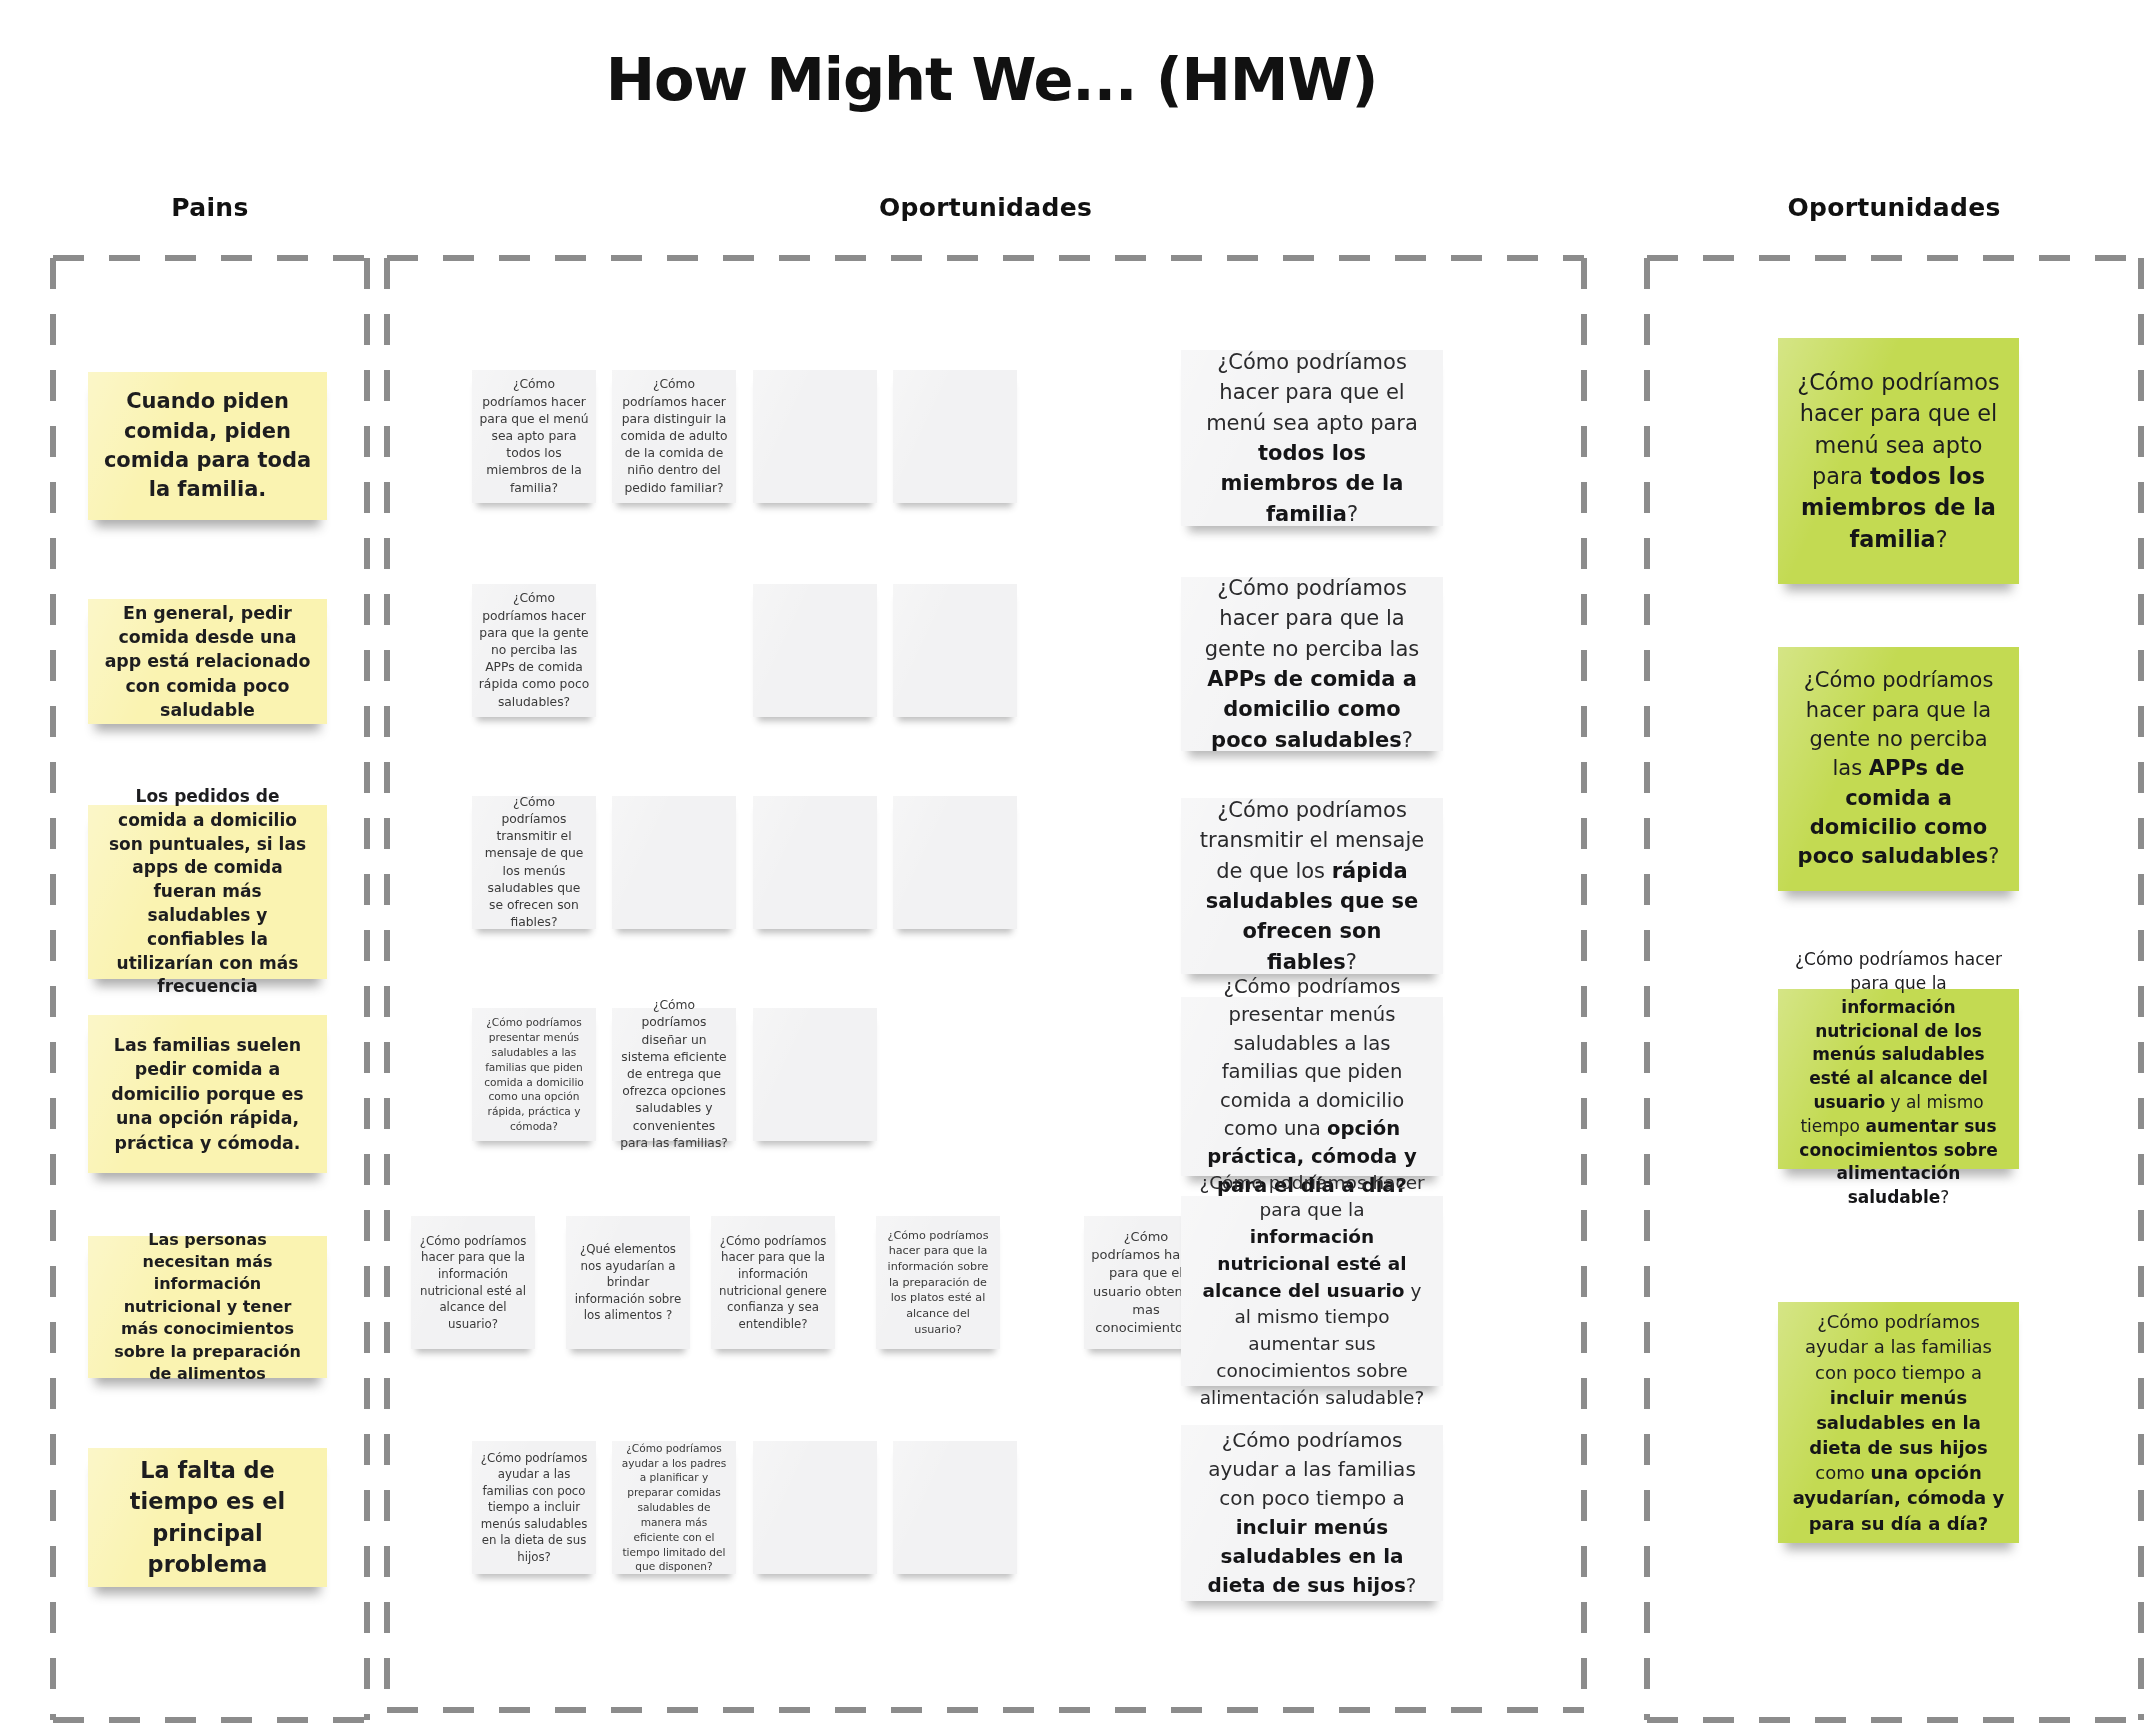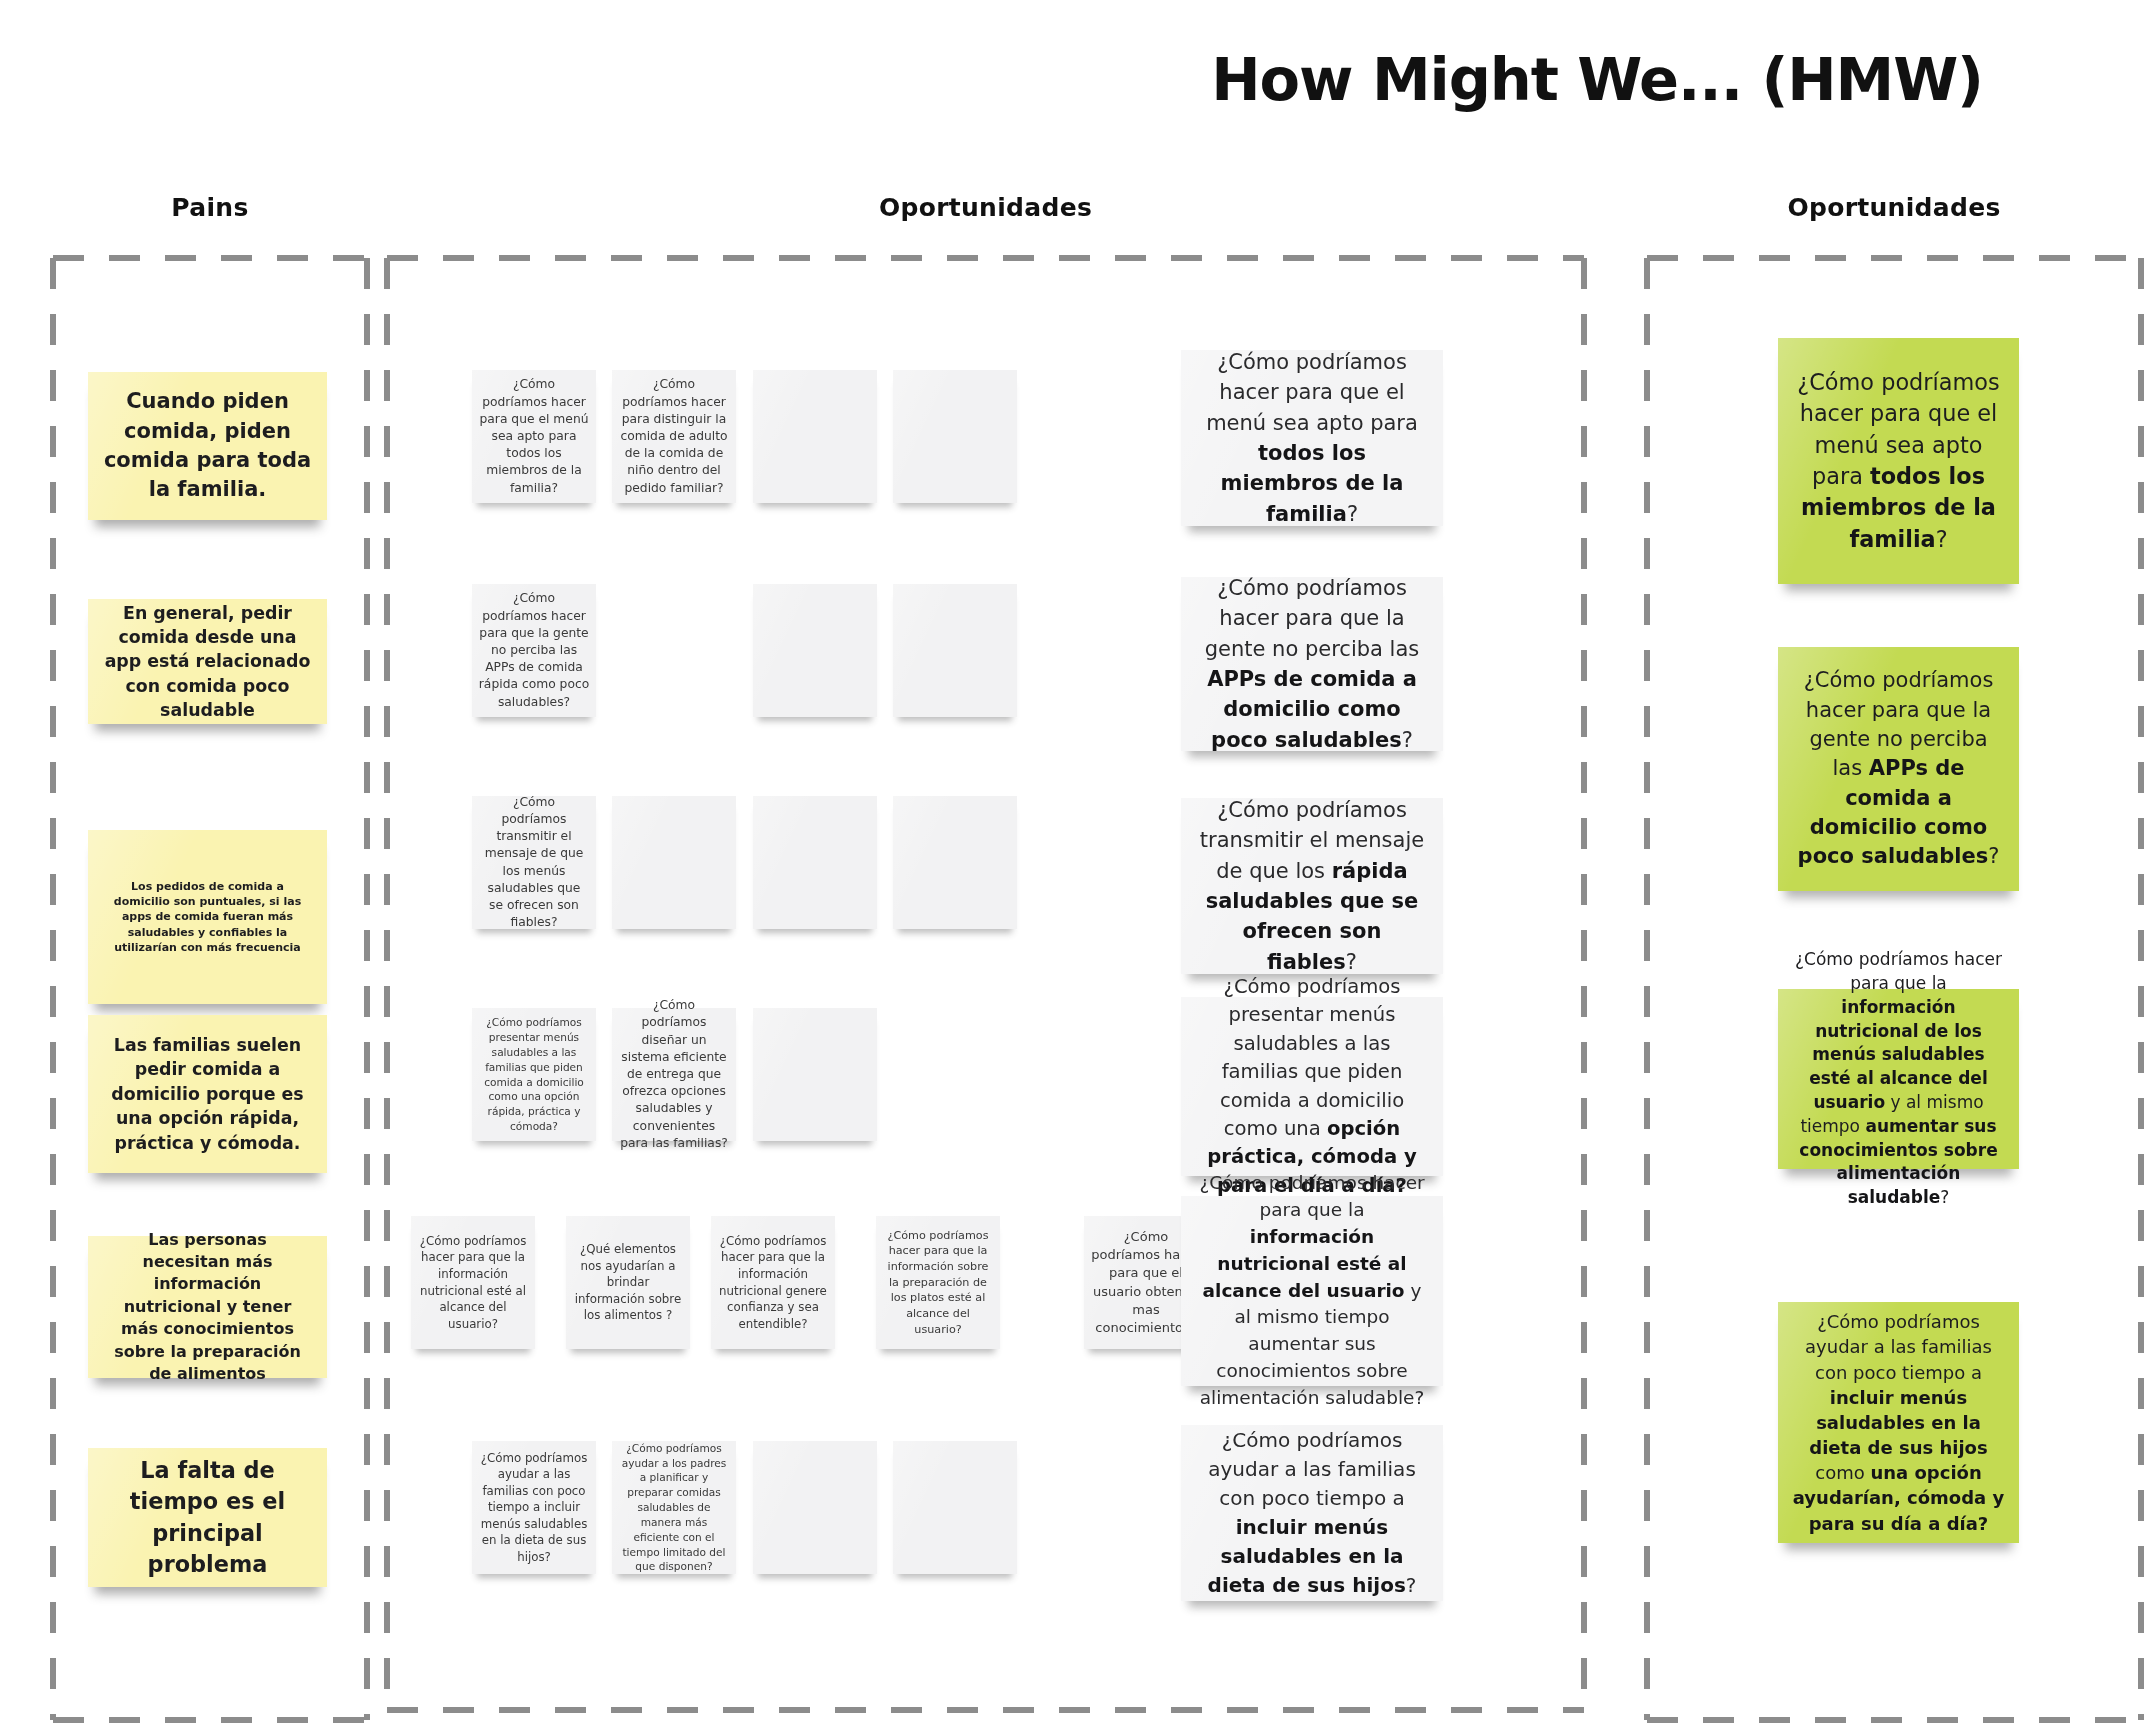--- a/index.html
+++ b/index.html
@@ -9,21 +9,21 @@
     --sticky_white_lg:#f4f4f5;
     --dash:#8c8c8c;
     --ink:#1d1d1f;
   }
   *{margin:0;padding:0;box-sizing:border-box;}
   html,body{background:#ffffff;}
   body{font-family:"DejaVu Sans", sans-serif;}
   #board{position:relative;width:2151px;height:1727px;background:#ffffff;overflow:hidden;}
 
   #title{
-    position:absolute;text-align:right;
+    position:absolute;text-align:center;
     font-size:59px;font-weight:bold;letter-spacing:-1.1px;color:#111;
   }
   .col-header{
     position:absolute;text-align:center;
     font-size:25px;font-weight:bold;color:#111;letter-spacing:0.3px;
   }
 
   .zone{position:absolute;}
   .dh{position:absolute;left:0;right:0;height:5.6px;
       background:repeating-linear-gradient(to right, var(--dash) 0 31px, transparent 31px 56px);}
@@ -89,21 +89,21 @@
     <div class="dv" style="left:-2.8px"></div>
       <div class="dv" style="right:-2.8px"></div>
   </div>
 
   <div class="note yellow" style="left:88px;top:372px;width:239px;height:148px;font-size:21px">
       <div>Cuando piden comida, piden comida para toda la familia.</div>
     </div>
   <div class="note yellow" style="left:88px;top:599px;width:239px;height:125px;font-size:17.4px">
       <div>En general, pedir comida desde una app está relacionado con comida poco saludable</div>
     </div>
-  <div class="note yellow" style="left:88px;top:830px;width:239px;height:174px;font-size:11px">
+  <div class="note yellow" style="left:88px;top:805px;width:239px;height:174px;font-size:17px">
       <div>Los pedidos de comida a domicilio son puntuales, si las apps de comida fueran más saludables y confiables la utilizarían con más frecuencia</div>
     </div>
   <div class="note yellow" style="left:88px;top:1015px;width:239px;height:158px;font-size:17.4px">
       <div>Las familias suelen pedir comida a domicilio porque es una opción rápida, práctica y cómoda.</div>
     </div>
   <div class="note yellow" style="left:88px;top:1236px;width:239px;height:142px;font-size:16px">
       <div>Las personas necesitan más información nutricional y tener más conocimientos sobre la preparación de alimentos</div>
     </div>
   <div class="note yellow" style="left:88px;top:1448px;width:239px;height:139px;font-size:22.4px">
       <div>La falta de tiempo es el principal problema</div>

